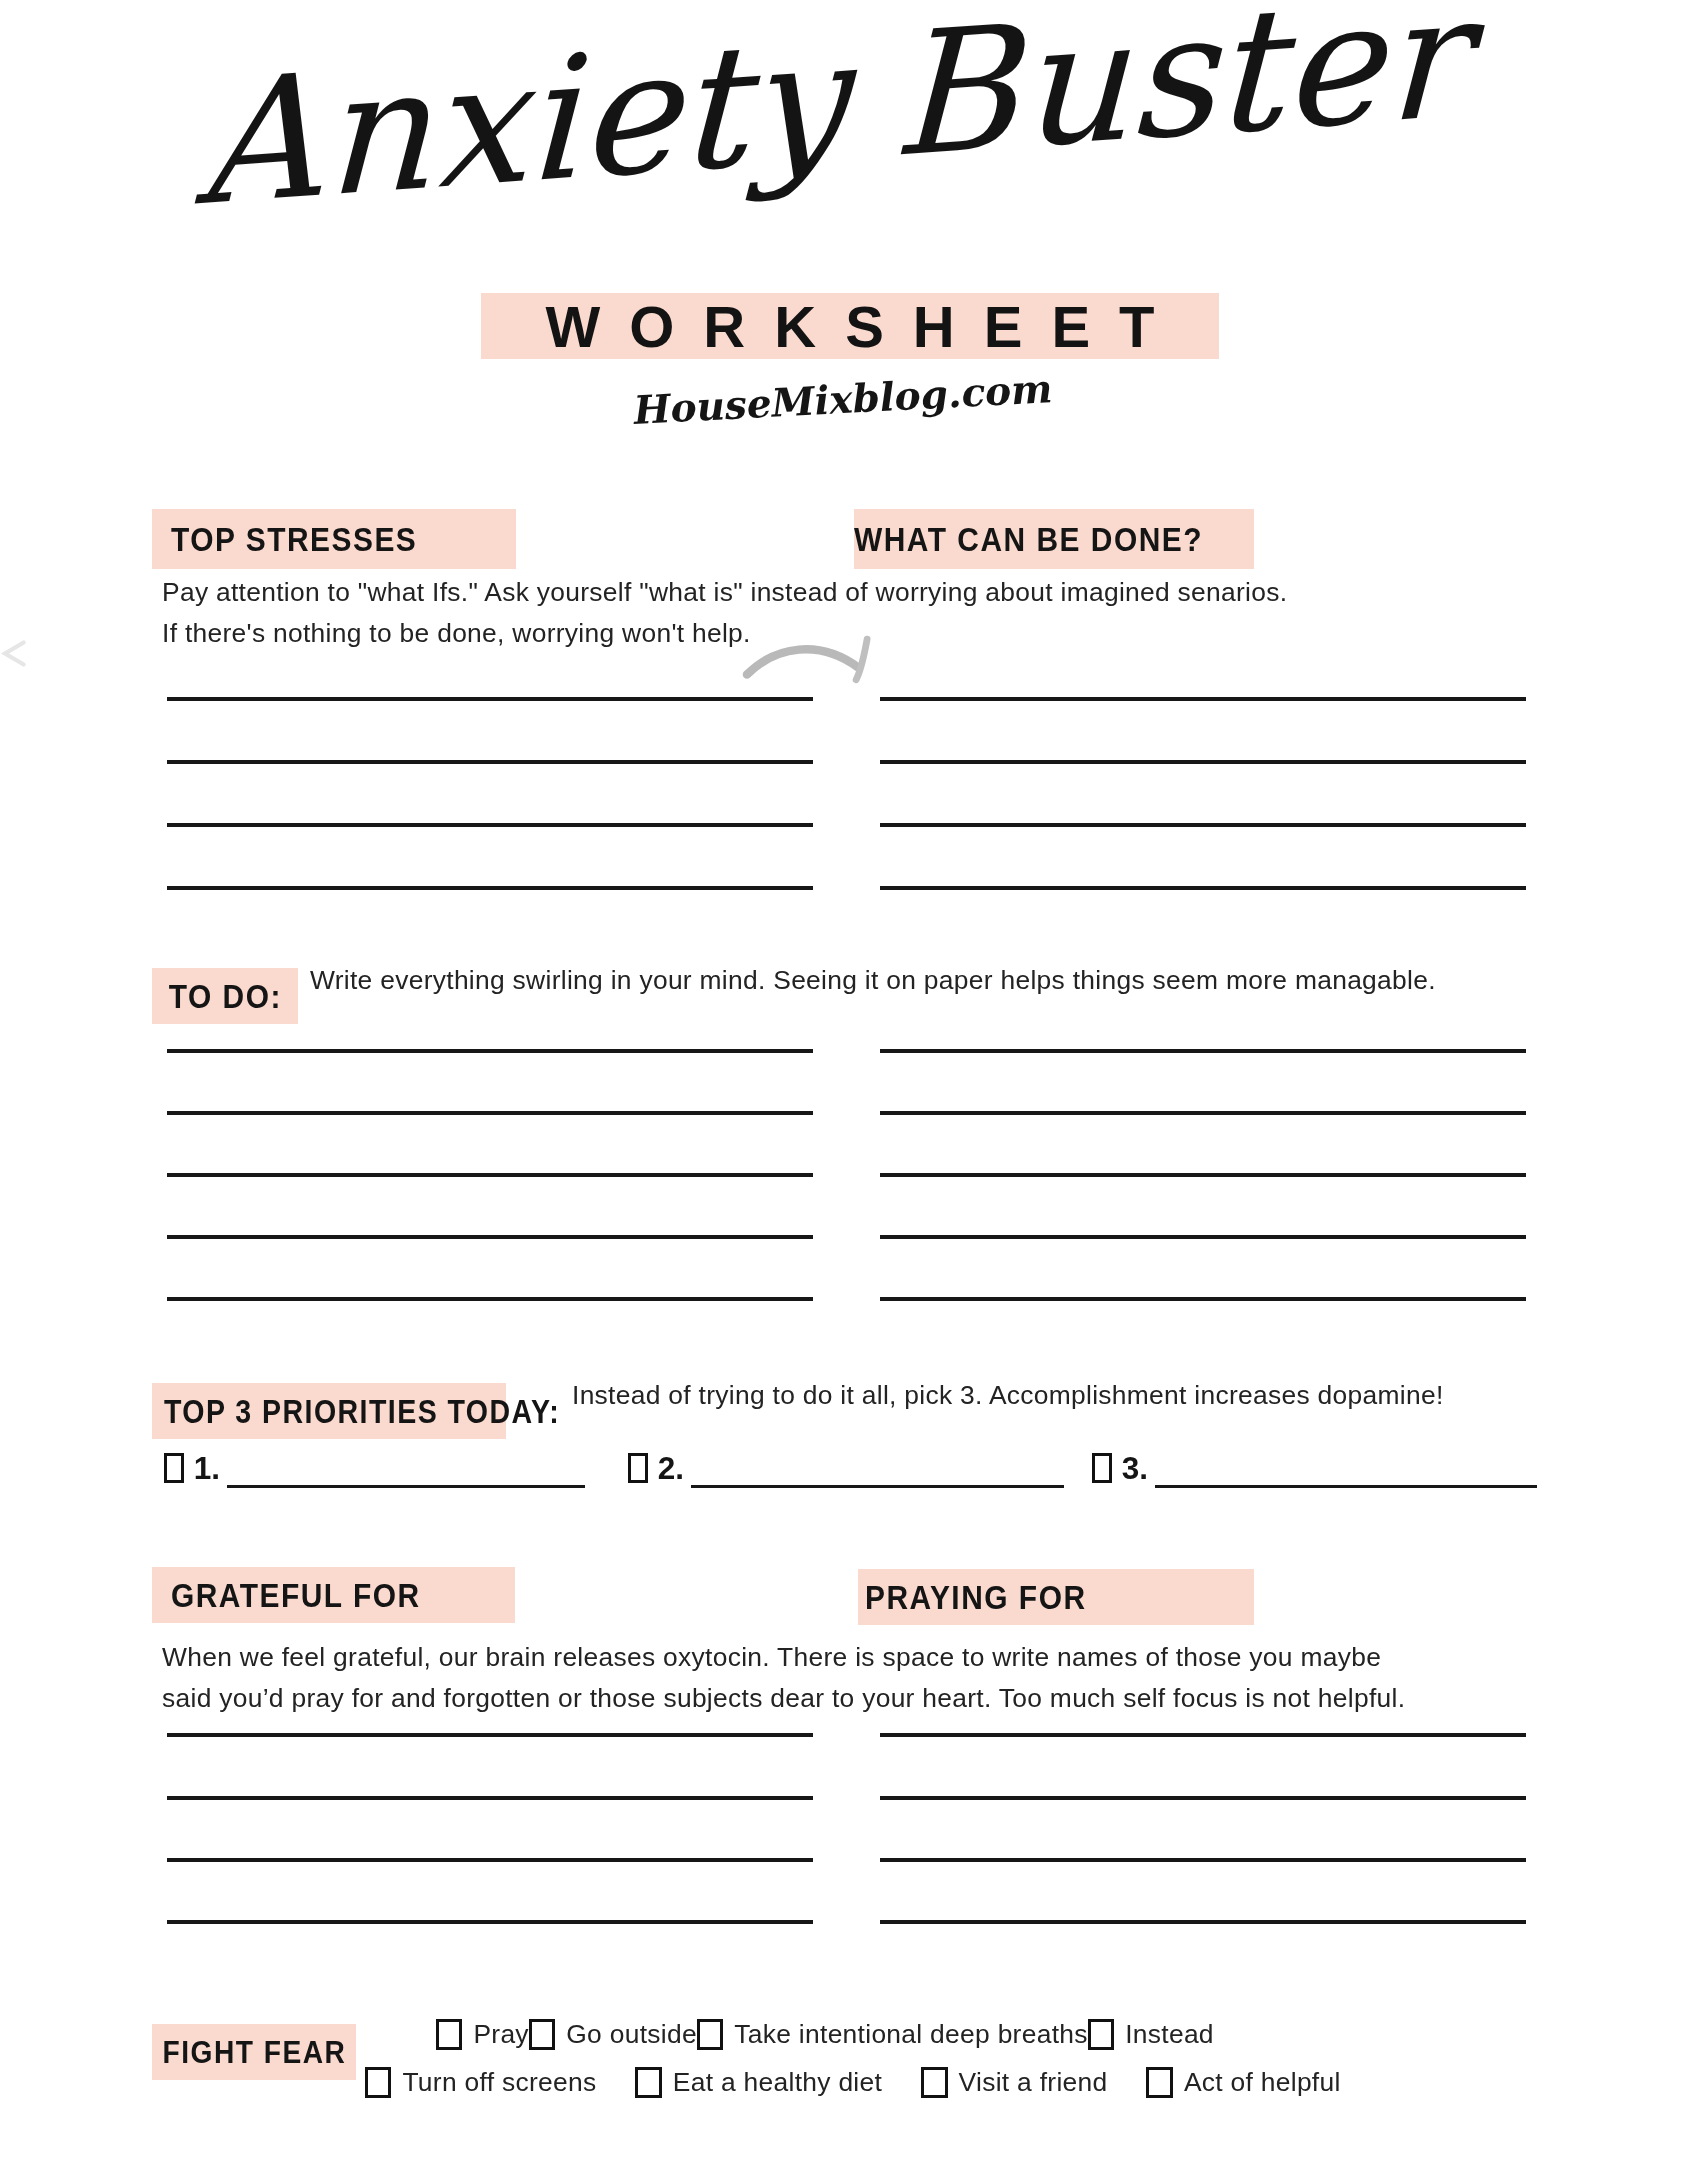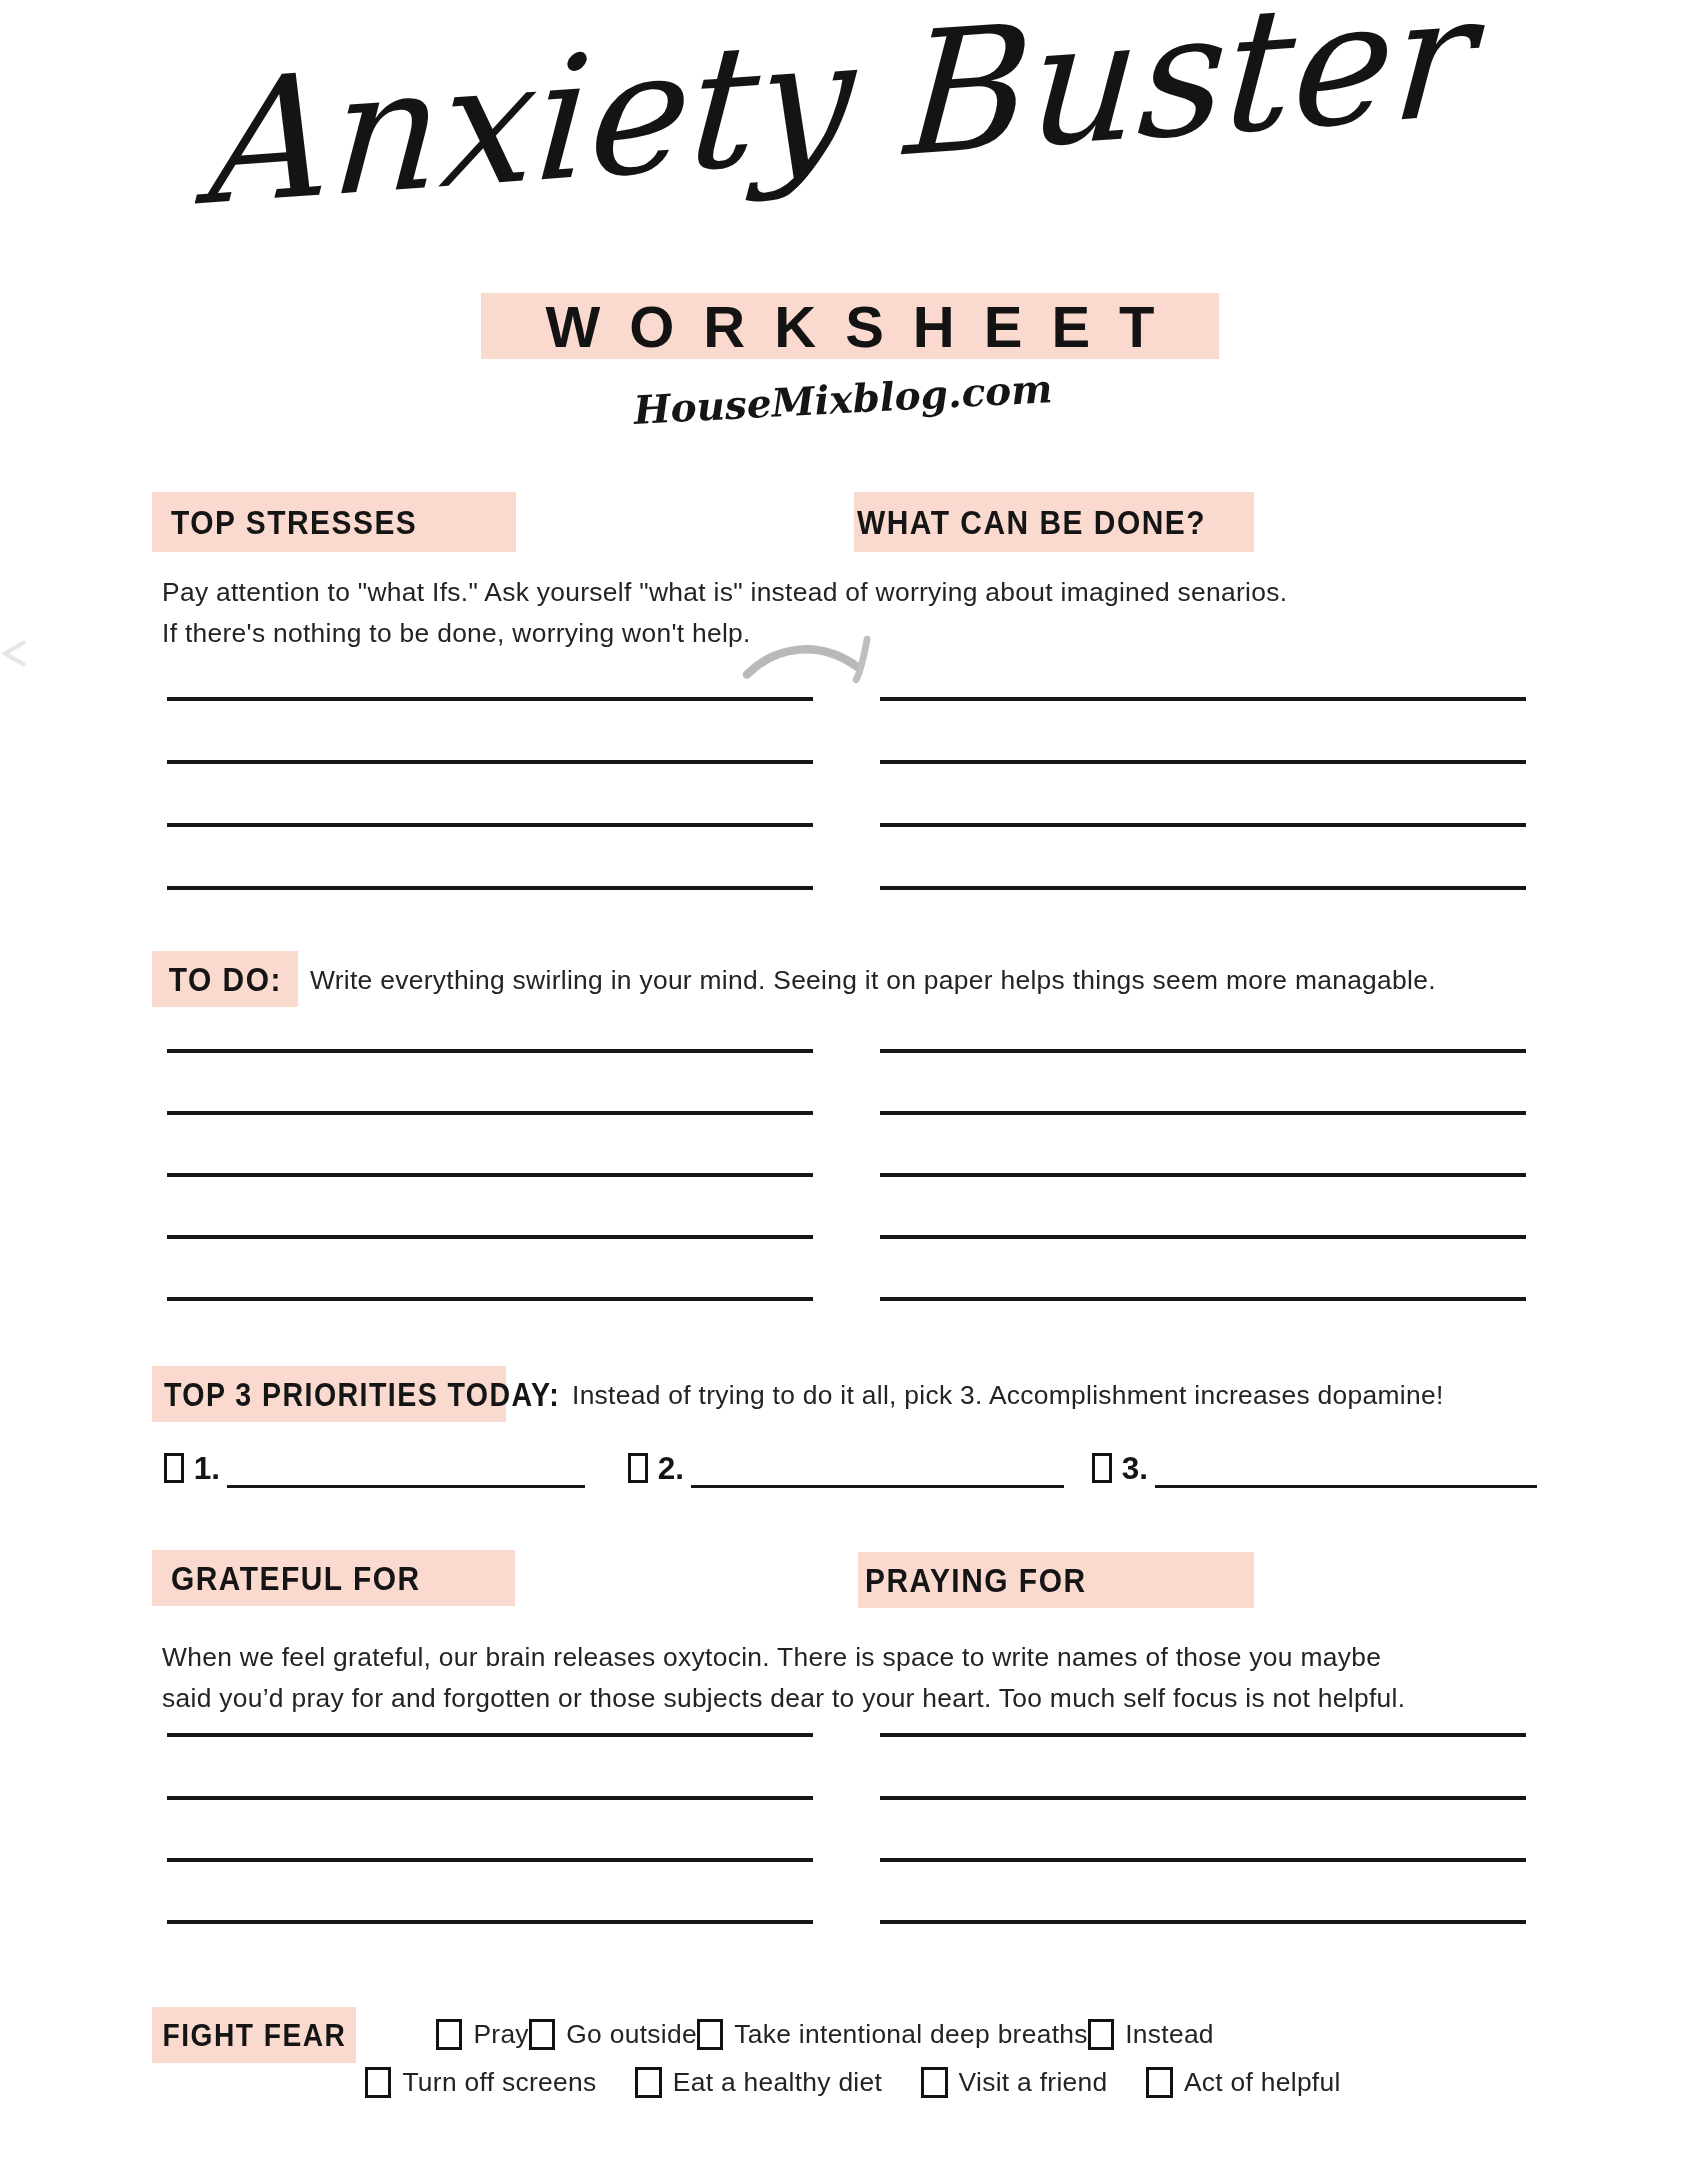--- a/index.html
+++ b/index.html
@@ -36,21 +36,21 @@
   .logo{
     position:absolute;top:376px;left:50%;
     transform:translateX(-50%) rotate(-3deg);
     font-family:"DejaVu Serif", serif;
     font-style:italic;font-weight:700;
     font-size:39px;color:#151515;white-space:nowrap;
   }
   
   .hl{
     position:absolute;background:#fadacf;
-    display:flex;align-items:center;
+    display:flex;align-items:center;margin-top:17px;
   }
   .hd-text{
     font-weight:bold;font-size:34px;letter-spacing:1.7px;
     white-space:nowrap;color:#151515;
     transform:scaleX(.88);transform-origin:left center;
     display:inline-block;
   }
   
   .para{
     position:absolute;font-size:26.4px;line-height:41px;
@@ -102,21 +102,21 @@
 
   <div class="title-script">Anxiety Buster</div>
   <div class="worksheet-bar">
     <span>WORKSHEET</span>
   </div>
   <div class="logo">HouseMixblog.com</div>
 
   <div class="hl" style="left:152px;top:492px;width:364px;height:60px;padding-left:19px;box-sizing:border-box;">
     <span class="hd-text">TOP STRESSES</span>
   </div>
-  <div class="hl" style="left:854px;top:492px;width:400px;height:60px;padding-left:19px;box-sizing:border-box;justify-content:flex-end;">
+  <div class="hl" style="left:854px;top:492px;width:400px;height:60px;box-sizing:border-box;">
     <span class="hd-text">WHAT CAN BE DONE?</span>
   </div>
 
   <div class="para" style="left:162px;top:572px;">
     <div>Pay attention to "what Ifs." Ask yourself "what is" instead of worrying about imagined senarios.</div>
     <div>If there's nothing to be done, worrying won't help.</div>
   </div>
 
   <svg class="arrow-doodle" width="155" height="66" viewBox="0 0 182 78">
     <path d="M10 48 C44 14, 96 6, 142 40" stroke="#b9b9b9" stroke-width="10" fill="none" stroke-linecap="round"></path>

